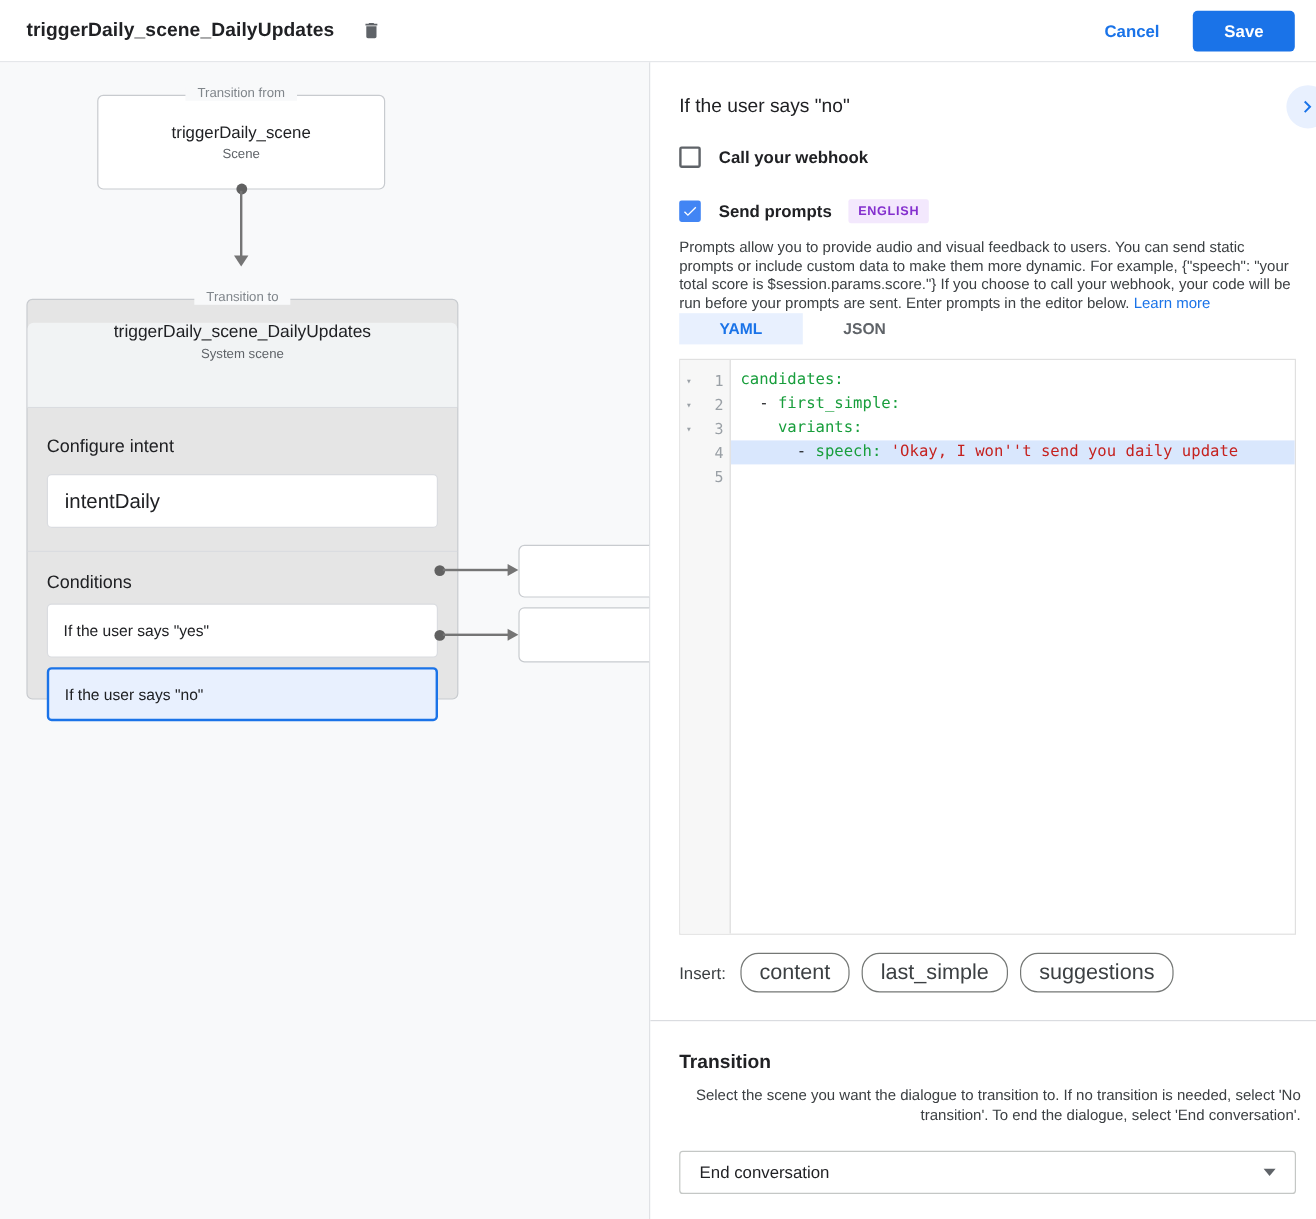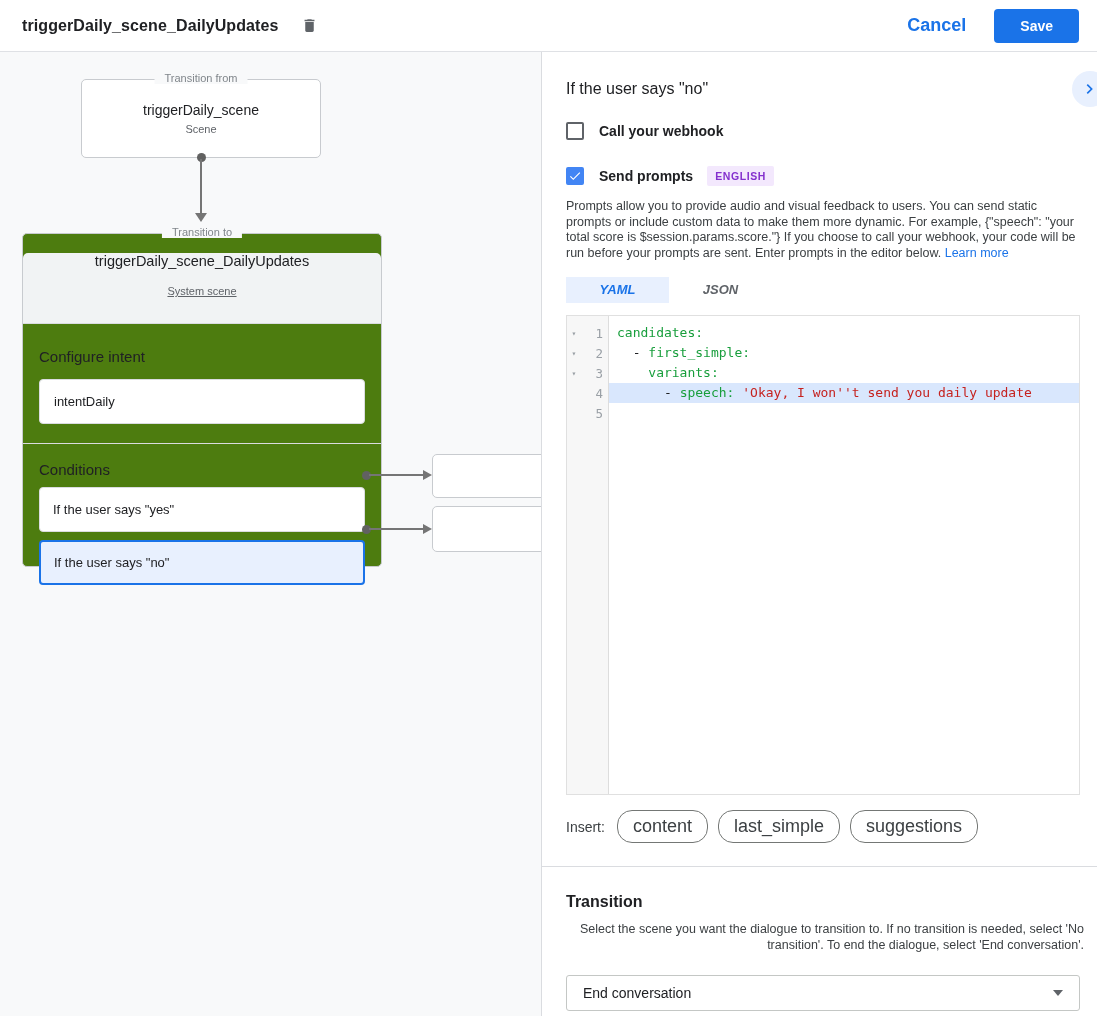--- a/index.html
+++ b/index.html
@@ -5,44 +5,44 @@
   * { margin:0; padding:0; box-sizing:border-box; }
   html,body { width:1097px; height:1016px; overflow:hidden; }
   body { font-family:"Liberation Sans", sans-serif; color:#202124; background:#fff; }
   .app { width:1097px; height:1016px; display:flex; flex-direction:column; overflow:hidden; }
 
   
   .topbar { height:52px; flex:0 0 52px; display:flex; align-items:center; padding:0 18px 0 22px; border-bottom:1px solid #dfe1e5; background:#fff; }
   .topbar h1 { font-size:16px; font-weight:600; letter-spacing:.1px; }
   .icon-btn { background:none; border:none; cursor:pointer; margin-left:20px; padding:2px; display:flex; align-items:center; }
   .spacer { flex:1; }
-  .cancel-btn { background:none; border:none; color:#1a73e8; font-size:18px; font-weight:600; font-family:inherit; cursor:pointer; margin-right:28px; }
+  .cancel-btn { background:none; border:none; color:#1a73e8; font-size:14px; font-weight:600; font-family:inherit; cursor:pointer; margin-right:28px; }
   .save-btn { background:#1a73e8; color:#fff; border:none; border-radius:4px; font-size:14px; font-weight:600; font-family:inherit; padding:9px 26px; cursor:pointer; }
 
   .body { flex:1; display:flex; min-height:0; }
 
   
   .flow-panel { position:relative; width:542px; flex:0 0 542px; background:#f8f9fa; border-right:1px solid #dadce0; overflow:hidden; }
   .legend { position:absolute; top:-8px; left:50%; transform:translateX(-50%); background:#f8f9fa; padding:0 10px; font-size:11px; color:#80868b; white-space:nowrap; }
   .from-card { position:absolute; left:81px; top:27px; width:240px; height:79px; background:#fff; border:1px solid #c8cbcf; border-radius:5px; text-align:center; }
   .card-title { font-size:14px; margin-top:22px; }
   .card-sub { font-size:11px; color:#5f6368; margin-top:5px; }
   .dot { position:absolute; width:9px; height:9px; border-radius:50%; background:#616161; }
   .vline { position:absolute; left:200px; top:107px; width:2px; height:56px; background:#757575; }
   .arr-down { position:absolute; left:195px; top:161px; width:0; height:0; border-left:6px solid transparent; border-right:6px solid transparent; border-top:9px solid #757575; }
 
-  .to-card { position:absolute; left:22px; top:181px; width:360px; height:334px; background:#4d7c0f; border:1px solid #c8cbcf; border-radius:5px; }
+  .to-card { position:absolute; left:22px; top:197px; width:360px; height:334px; background:#e5e5e5; border:1px solid #c8cbcf; border-radius:5px; }
   .to-head { height:71px; background:#f1f3f4; border-bottom:1px solid #dadce0; border-radius:5px 5px 0 0; text-align:center; }
   .to-head .card-title { margin-top:19px; font-size:14.5px; }
-  .to-head .card-sub { margin-top:16px;text-decoration:underline; }
+  .to-head .card-sub { margin-top:4px; }
   .sec { padding:0 16px; }
   .sec h3 { font-size:15px; font-weight:400; }
   .sec-intent { padding-top:24px; padding-bottom:19px; border-bottom:1px solid #dadce0; }
   .sec-intent h3 { margin-bottom:14px; }
-  .intent-box { height:45px; border:1px solid #dadce0; border-radius:4px; background:#fff; display:flex; align-items:center; padding-left:14px; font-size:13px; }
+  .intent-box { height:45px; border:1px solid #dadce0; border-radius:4px; background:#fff; display:flex; align-items:center; padding-left:14px; font-size:17px; }
   .sec-conds { padding-top:17px; }
   .sec-conds h3 { margin-bottom:9px; }
   .cond { height:45px; border:1px solid #dadce0; border-radius:4px; background:#fff; display:flex; align-items:center; padding-left:13px; font-size:13px; margin-bottom:8px; cursor:pointer; }
   .cond.selected { border:2px solid #1a73e8; background:#e8f0fe; }
   .hline { position:absolute; height:2px; background:#757575; }
   .arr-right { position:absolute; width:0; height:0; border-top:5px solid transparent; border-bottom:5px solid transparent; border-left:9px solid #757575; }
   .target-box { position:absolute; width:128px; background:#fff; border:1px solid #c8cbcf; border-radius:5px; }
 
   
   .detail-panel { position:relative; flex:1; background:#fff; padding:28px 17px 0 24px; }
@@ -50,21 +50,21 @@
   .panel-title { font-size:16px; font-weight:400; }
   .check-row { display:flex; align-items:center; }
   .row-webhook { margin-top:24px; }
   .row-prompts { margin-top:26px; }
   .cb { width:18px; height:18px; border:2px solid #5f6368; border-radius:2px; background:#fff; cursor:pointer; flex:0 0 18px; }
   .cb.checked { border-color:#4285f4; background:#4285f4; display:flex; align-items:center; justify-content:center; }
   .cb-label { font-size:14px; font-weight:600; margin-left:15px; }
   .badge { margin-left:14px; background:#f3e8fd; color:#8430ce; font-size:10.5px; font-weight:600; letter-spacing:.6px; padding:4px 8px; border-radius:2px;text-align:center; }
   .desc { margin-top:13px; font-size:12.5px; line-height:15.6px; color:#3c4043; width:518px; }
   .desc a { color:#1a73e8; text-decoration:none; cursor:pointer; }
-  .tabs { margin-top:16px; display:flex;font-style:italic; }
+  .tabs { margin-top:0; display:flex; }
   .tab { width:103px; height:26px; line-height:26px; text-align:center; font-size:13px; font-weight:600; color:#5f6368; cursor:pointer; }
   .tab.active { background:#e8f0fe; color:#1a73e8; }
 
   .editor { margin-top:12px; height:480px; width:514px; border:1px solid #e0e0e0; display:flex; background:#fff; font-family:"DejaVu Sans Mono", monospace; font-size:13px; }
   .gutter { width:42px; flex:0 0 42px; background:#f7f7f7; border-right:1px solid #ddd; padding-top:7px; color:#9aa0a6; }
   .g-row { height:20px; display:flex; align-items:center; }
   .g-fold { width:14px; font-size:8px; color:#9aa0a6; text-align:center; }
   .g-num { flex:1; text-align:right; padding-right:5px; font-size:12.5px; }
   .code { flex:1; padding-top:7px; overflow:hidden; }
   .c-line { height:20px; line-height:20px; white-space:pre; padding-left:8px; overflow:hidden; }

